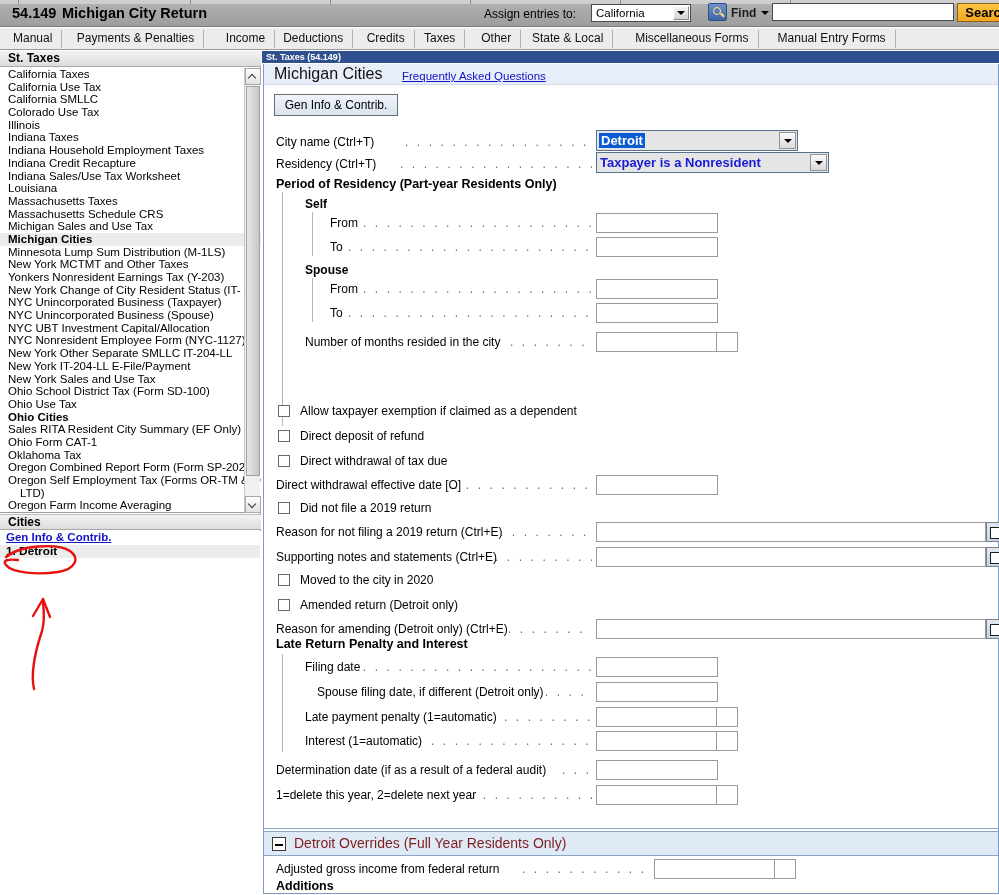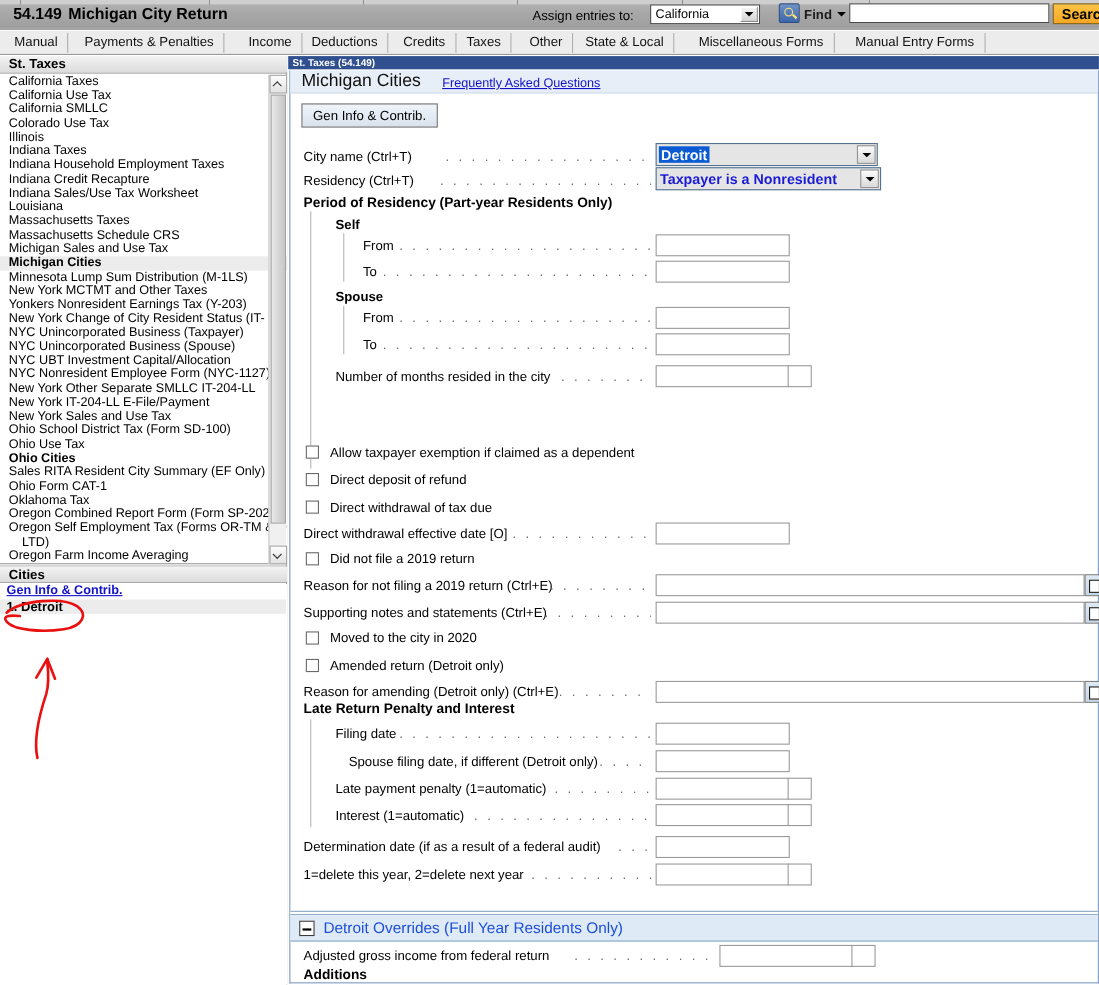--- a/index.html
+++ b/index.html
@@ -269,21 +269,21 @@
     position:absolute; left:0; top:768px; width:734px; height:24px;
     background:#dfeaf7; border-bottom:1px solid #8aa6c4;
   }
   #ovr-toggle {
     position:absolute; left:8px; top:5px; width:14px; height:14px;
     background:#fff; border:1px solid #3c3c3c;
   }
   #ovr-toggle:after {
     content:""; position:absolute; left:2px; top:6px; width:8px; height:1.6px; background:#000;
   }
-  #ovr-title { position:absolute; left:30px; top:3px; font-size:14px; color:#1d4ed8; }
+  #ovr-title { position:absolute; left:30px; top:3px; font-size:14px; color:#7f1d1d; }
 </style>
 </head>
 <body>
 
 <div id="titlebar">
   <div class="tb-notches"></div>
   <div id="form-number">54.149</div>
   <div id="form-title">Michigan City Return</div>
 
   <div id="assign-label">Assign entries to:</div>
@@ -397,21 +397,21 @@
     <div class="dots" style="left:141px; top:71px; width:185px;">. . . . . . . . . . . . . . . . . . . . . . . . .</div>
     <div class="sel-combo" style="left:332px; top:66px; width:202px;">
       <span class="sel-hl">Detroit</span>
       <span class="btn">
           <span class="caret-down"></span>
         </span>
     </div>
 
     <div class="lbl" style="left:12px; top:93px;">Residency (Ctrl+T)</div>
     <div class="dots" style="left:136px; top:93px; width:192px;">. . . . . . . . . . . . . . . . . . . . . . . . . .</div>
-    <div class="sel-combo" style="left:332px; top:88px; width:205px;text-decoration:underline;">
+    <div class="sel-combo" style="left:332px; top:88px; width:233px;text-decoration:underline;">
       <span class="sel-text">Taxpayer is a Nonresident</span>
       <span class="btn">
           <span class="caret-down"></span>
         </span>
     </div>
 
     <div class="lbl bold" style="left:12px; top:113px; font-size:12.5px;">Period of Residency (Part-year Residents Only)</div>
 
     <div class="grp-bar" style="left:18px; top:128px; height:234px;"></div>
 

